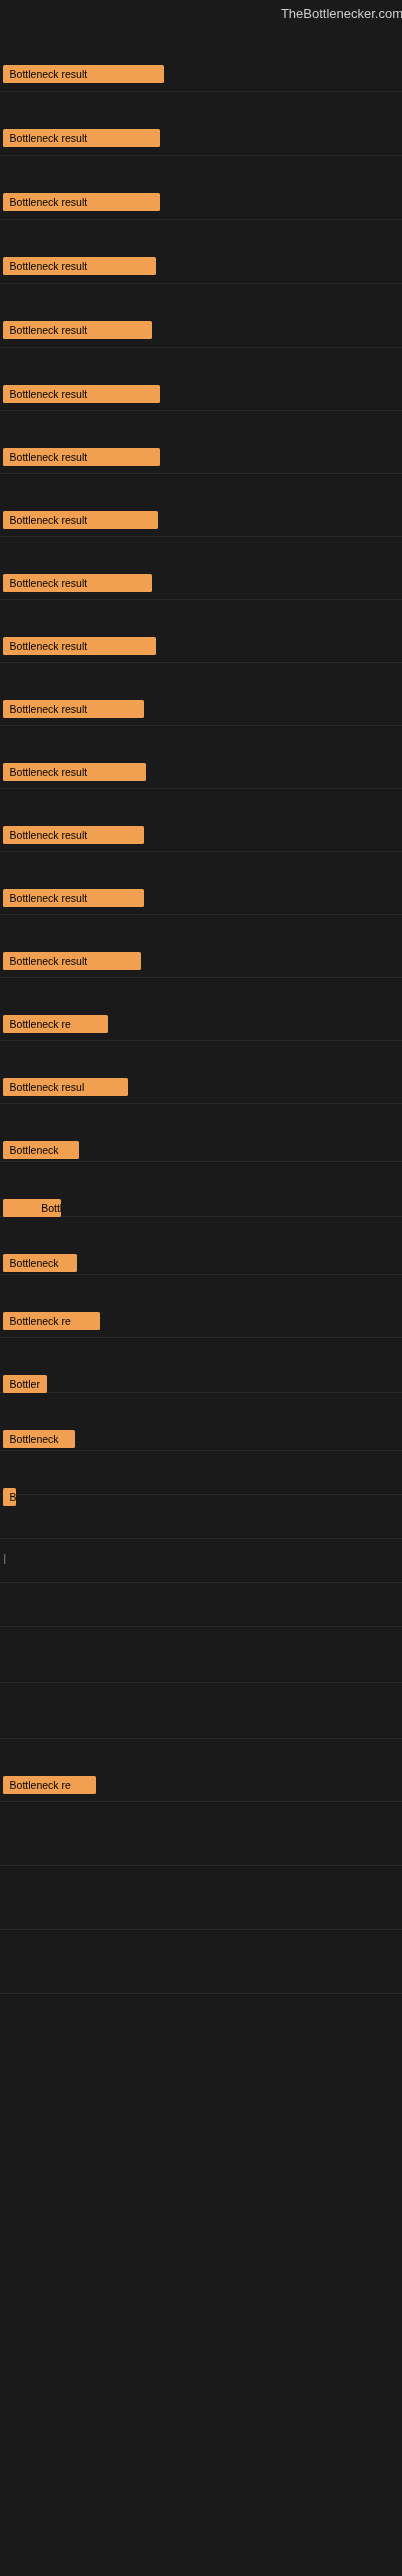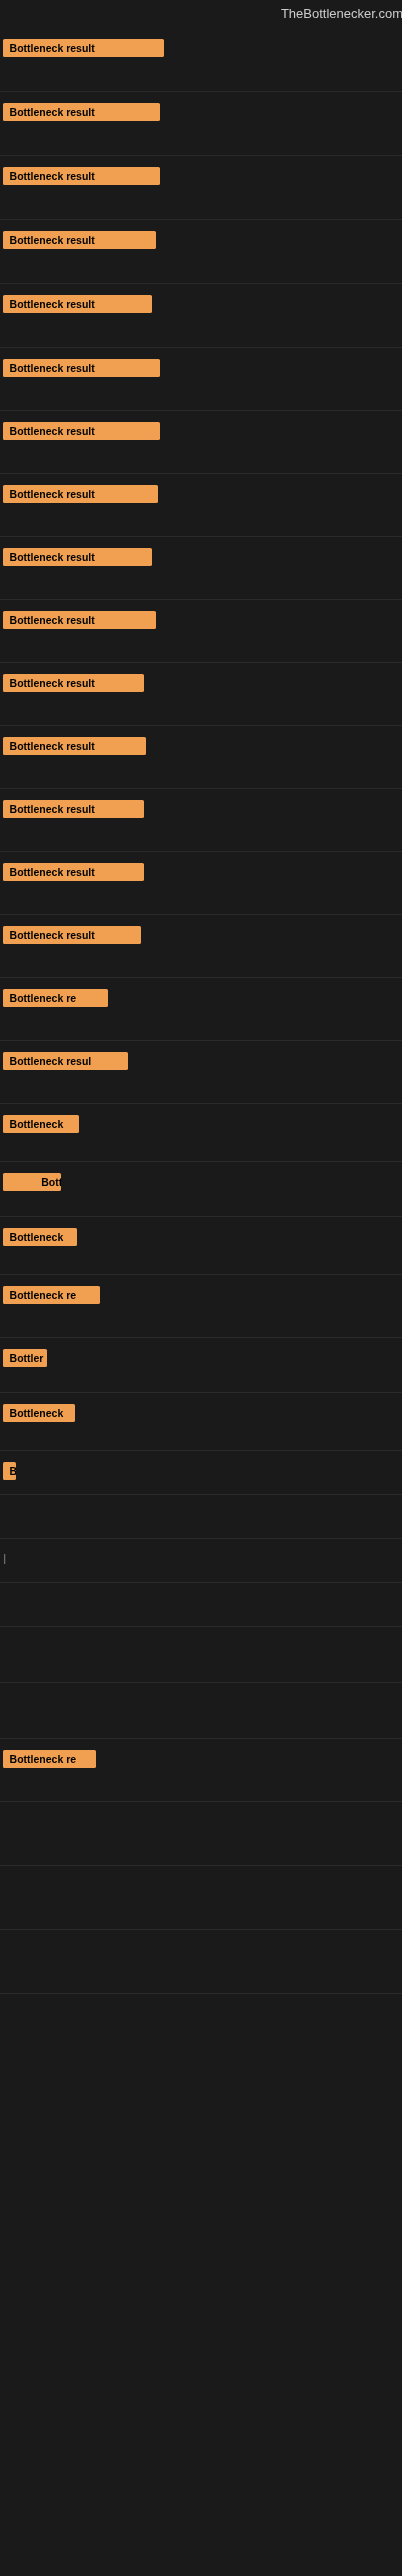--- a/index.html
+++ b/index.html
@@ -22,25 +22,26 @@
       font-size: 13px;
       padding: 6.4px 0;
       background-color: #1a1a1a;
     }
 
     .bottleneck-badge {
       display: inline-block;
       background-color: #f0a050;
       color: #000;
       font-size: 10.5px;
-      font-weight: bold;
+      font-weight: normal;
       padding: 3.2px 6.4px;
       border-radius: 1.6px;
       white-space: nowrap;
       overflow: hidden;
+      margin-top: 26px;
     }
 
     .row {
       padding: 9.7px 3.2px;
       border-bottom: 0.8px solid #2a2a2a;
     }
   </style>
 </head>
 <body>
 

